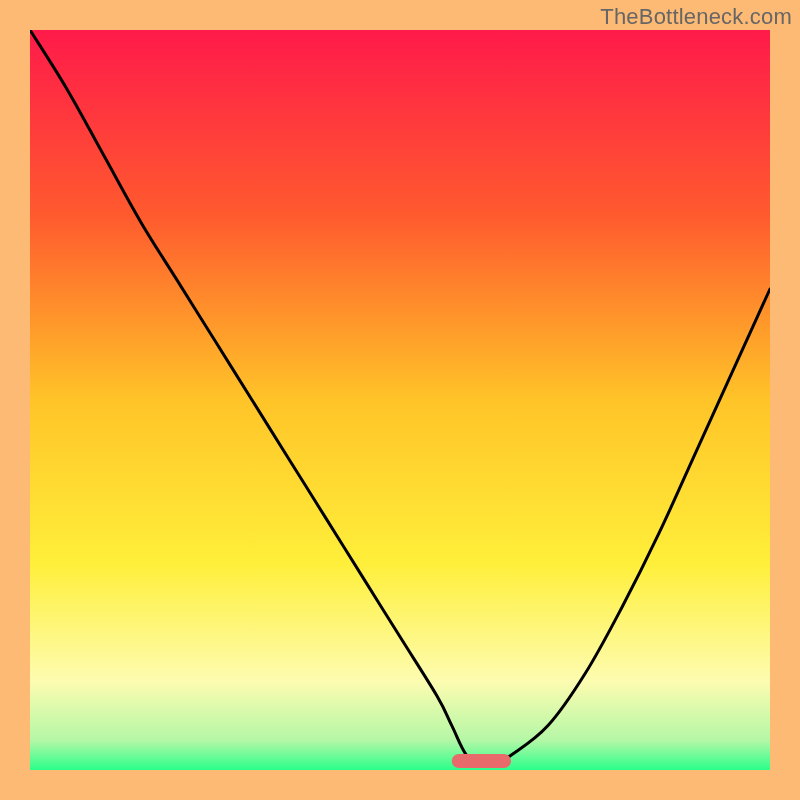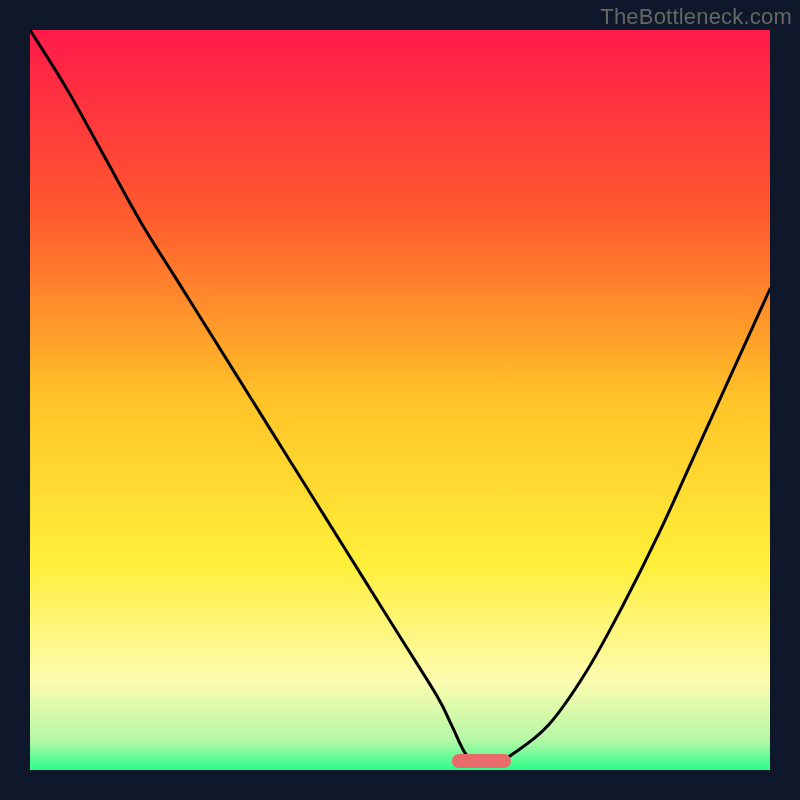--- a/index.html
+++ b/index.html
@@ -9,21 +9,21 @@
     height: 800px;
     overflow: hidden;
     background: #000;
     font-family: Arial, Helvetica, sans-serif;
   }
   .frame {
     position: absolute;
     left: 0; top: 0;
     width: 800px;
     height: 800px;
-    background: #0f172a;
+    background: #fdba74;
   }
   .plot {
     position: absolute;
     left: 30px;
     top: 30px;
     width: 740px;
     height: 740px;
     overflow: hidden;
   }
   .watermark {

